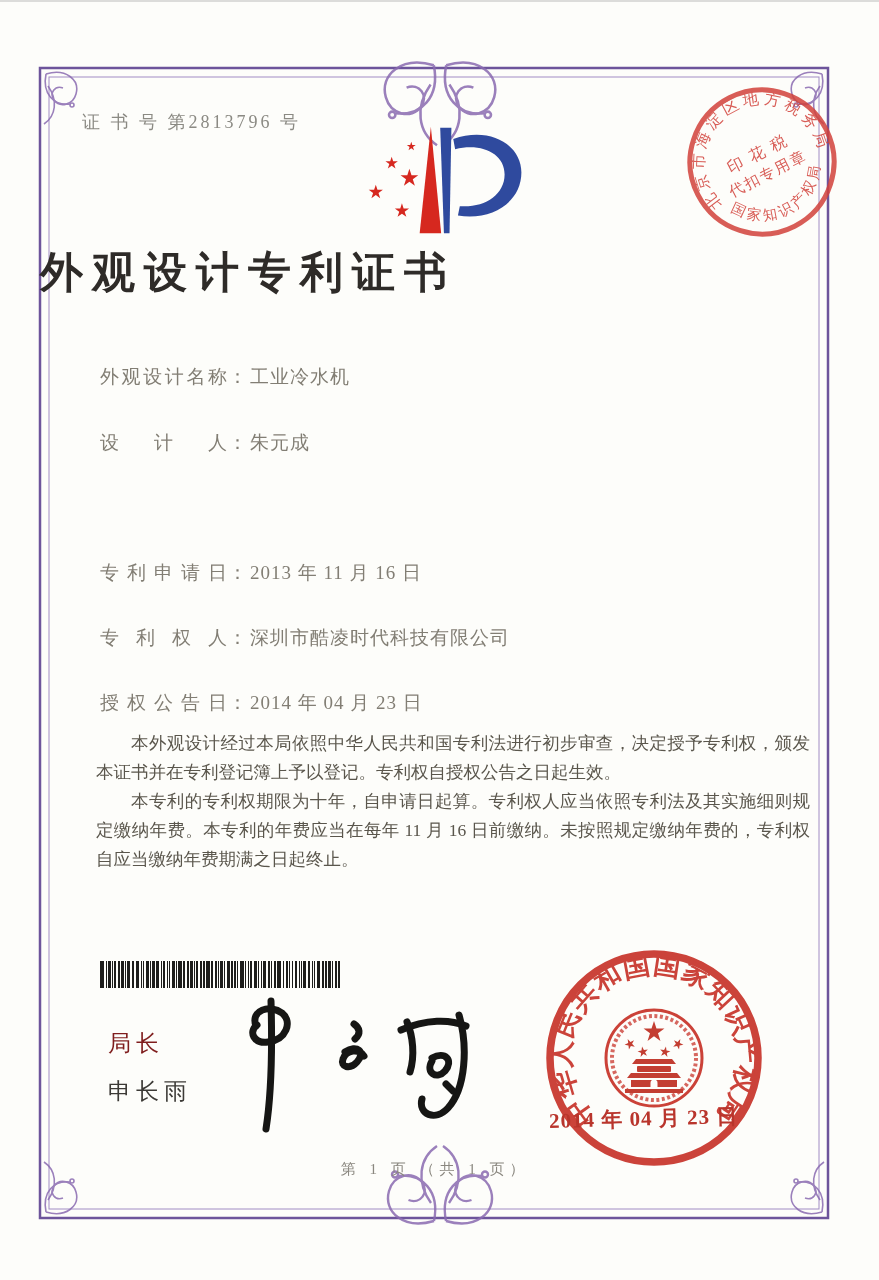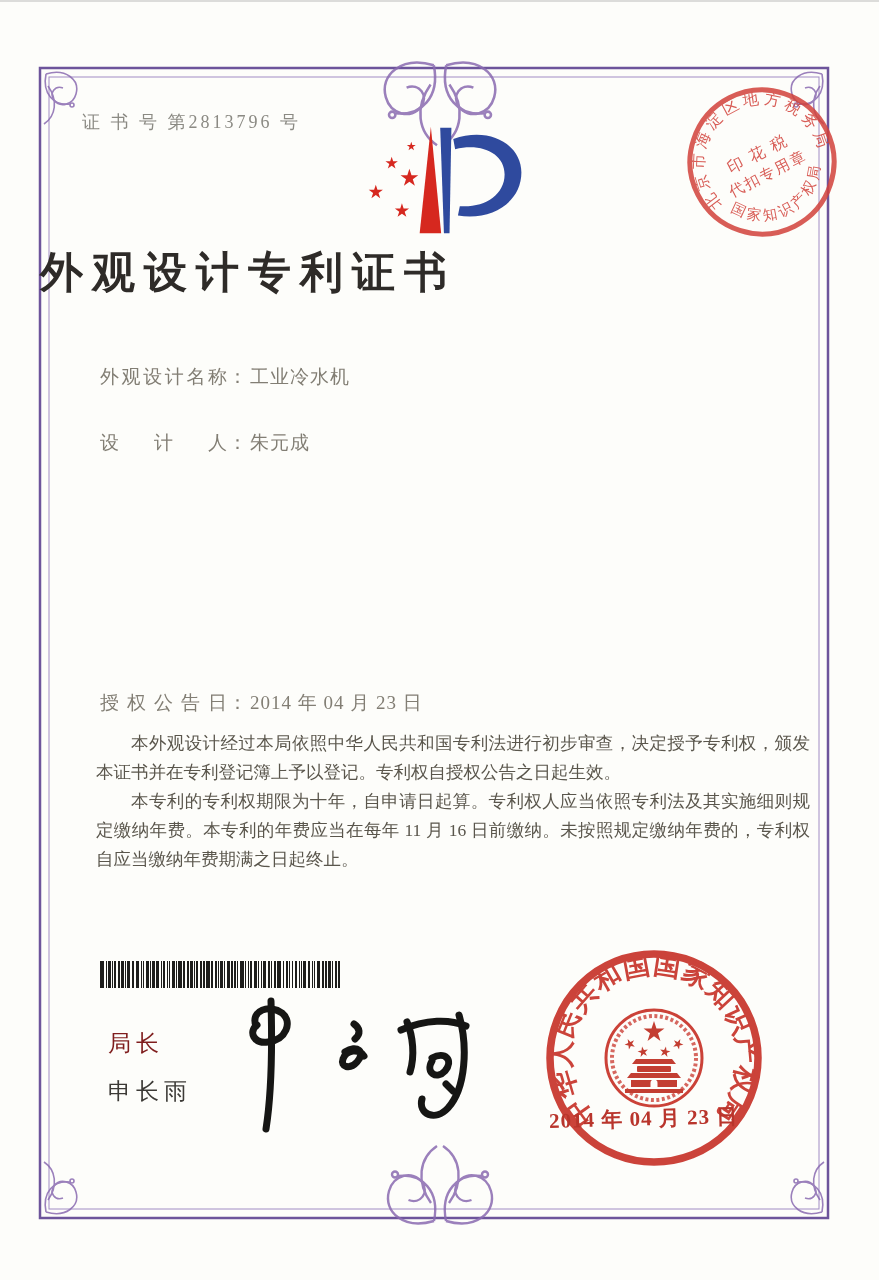--- a/index.html
+++ b/index.html
@@ -96,20 +96,26 @@
   </svg>
 
   <div class="title">外观设计专利证书</div>
 
   <div class="frow" style="top:364px">
     <span class="flabel">外观设计名称</span><span class="fcolon">：</span><span class="fvalue">工业冷水机</span>
   </div>
   <div class="frow" style="top:430px">
     <span class="flabel">设计人</span><span class="fcolon">：</span><span class="fvalue">朱元成</span>
   </div>
+  <div class="frow" style="top:560px">
+    <span class="flabel">专利申请日</span><span class="fcolon">：</span><span class="fvalue">2013 年 11 月 16 日</span>
+  </div>
+  <div class="frow" style="top:625px">
+    <span class="flabel">专利权人</span><span class="fcolon">：</span><span class="fvalue">深圳市酷凌时代科技有限公司</span>
+  </div>
   <div class="frow" style="top:690px">
     <span class="flabel">授权公告日</span><span class="fcolon">：</span><span class="fvalue">2014 年 04 月 23 日</span>
   </div>
 
   <div class="paras">
     <p>本外观设计经过本局依照中华人民共和国专利法进行初步审查，决定授予专利权，颁发本证书并在专利登记簿上予以登记。专利权自授权公告之日起生效。</p>
     <p>本专利的专利权期限为十年，自申请日起算。专利权人应当依照专利法及其实施细则规定缴纳年费。本专利的年费应当在每年 11 月 16 日前缴纳。未按照规定缴纳年费的，专利权自应当缴纳年费期满之日起终止。</p>
   </div>
 
   <div class="barcode">
@@ -225,13 +231,14 @@
           <path d="M-27,6 h54 l-4,-5 h-46 z"></path>
           <rect x="-23" y="8" width="46" height="7"></rect>
           <rect x="-29" y="17" width="58" height="4"></rect>
           <path d="M-3.5,15 v-4 a3.5,3.5 0 0 1 7,0 v4 z" fill="#fdfdfa"></path>
         </g>
       </g>
     </g>
   </svg>
   <div class="seal-date">2014 年 04 月 23 日</div>
 
+  <div class="footer">第 1 页 （共 1 页）</div>
 </div>
 
 </body></html>

